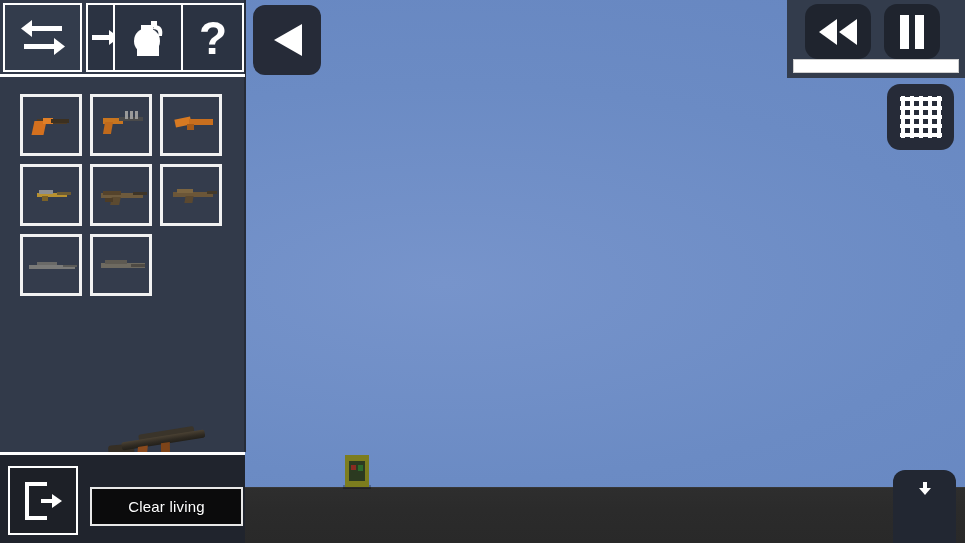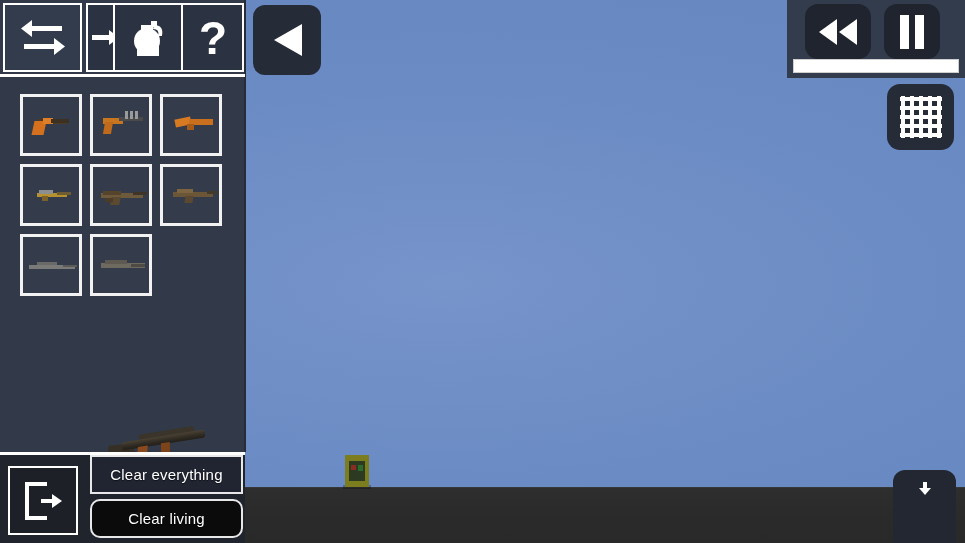--- a/index.html
+++ b/index.html
@@ -142,21 +142,21 @@
   }
   .act-btn{
     position:absolute;left:0;width:153px;height:39px;
     box-sizing:border-box;border:2px solid #e8e8e8;
     display:flex;align-items:center;justify-content:center;
     color:#ffffff;font-size:15px;letter-spacing:.2px;
     text-shadow:0 1px 1px rgba(0,0,0,.55);
     cursor:pointer;user-select:none;
   }
   .act-btn.a0{top:0;background:rgba(32,38,50,.80);}
-  .act-btn.a1{top:44px;background:rgba(10,10,10,.92);border-radius:10px;}
+  .act-btn.a1{top:32px;background:rgba(10,10,10,.92);}
 
   
   .rb{
     position:absolute;box-sizing:border-box;
     background:#262b38;border-radius:12px;
     display:flex;align-items:center;justify-content:center;
     cursor:pointer;
   }
   .back-btn{left:253px;top:5px;width:68px;height:70px;}
 
@@ -345,21 +345,20 @@
         <path d="M26 4 H6 V38 H26"></path>
       </g>
       <g fill="#ffffff">
         <rect x="20" y="19" width="15" height="4"></rect>
         <polygon points="31,14 31,28 41,21"></polygon>
       </g>
     </svg>
   </div>
 
   <div class="action-buttons">
-    <div class="act-btn a0">Clear everything</div>
     <div class="act-btn a1">Clear living</div>
   </div>
 
   <div class="topright-panel"></div>
 
   <div class="rb tr-rewind">
     <svg width="42" height="28" viewBox="0 0 42 28">
       <g fill="#ffffff">
         <polygon points="20,1 20,27 2,14"></polygon>
         <polygon points="40,1 40,27 22,14"></polygon>

